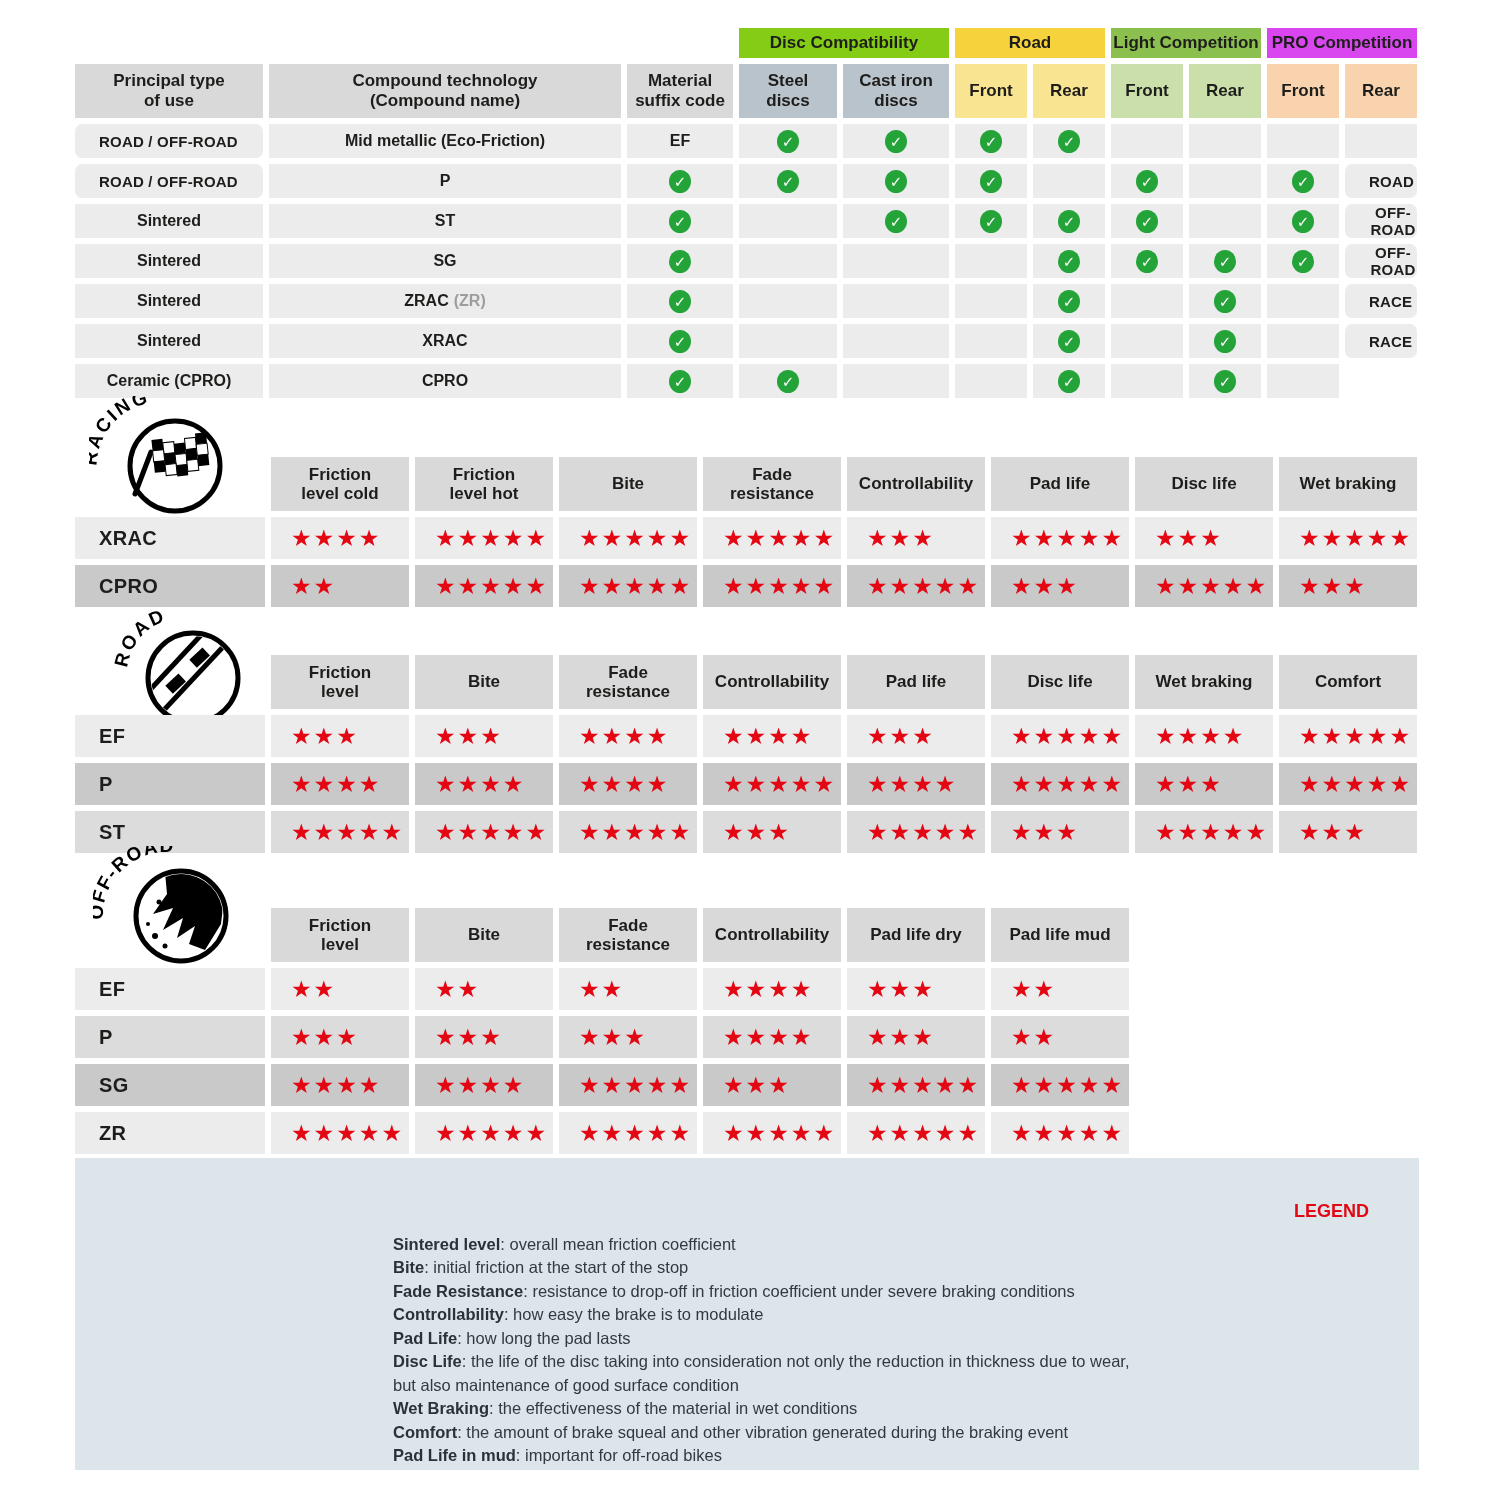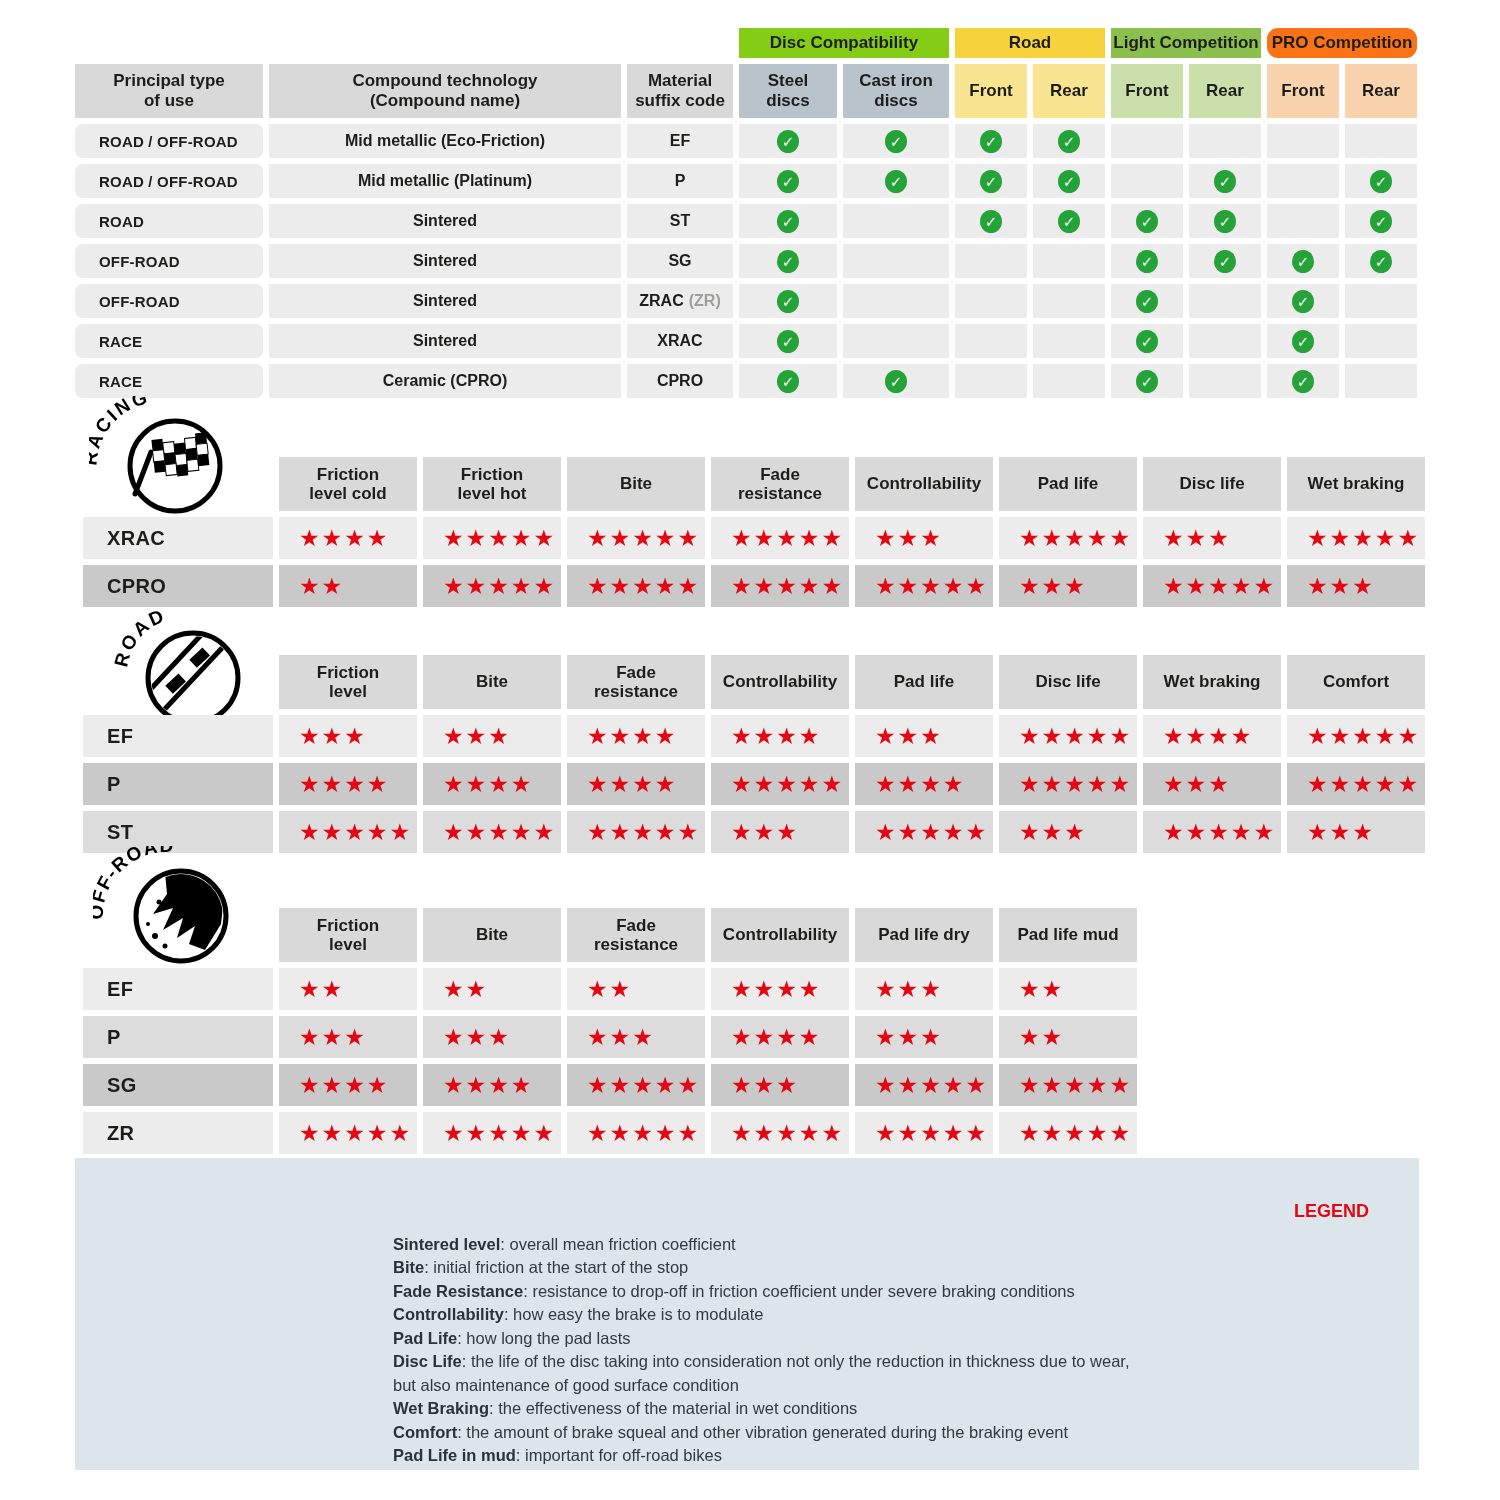--- a/index.html
+++ b/index.html
@@ -25,21 +25,21 @@
   .suffix-note{color:#9d9d9c;margin-left:5px;}
   .check{
     width:22px;height:23px;border-radius:50%;
     color:#fff;font-size:15px;font-weight:700;
     display:flex;align-items:center;justify-content:center;line-height:1;
   }
 
   
   .star-section{position:absolute;left:75px;}
   .sec-icon{position:absolute;width:160px;height:125px;}
-  .star-grid{position:absolute;left:8px;display:grid;column-gap:6px;row-gap:6px;}
+  .star-grid{position:absolute;left:0;display:grid;column-gap:6px;row-gap:6px;}
   .sg-hdr{height:54px;background:#d9d9d9;font-weight:700;font-size:17px;line-height:1.12;
           display:flex;align-items:center;justify-content:center;text-align:center;}
   .sg-hdr-empty{background:transparent;}
   .sg-label{height:42px;display:flex;align-items:center;padding-left:24px;
             font-weight:700;font-size:20px;letter-spacing:.3px;}
   .sg-stars{height:42px;display:flex;align-items:center;padding-left:20px;
             font-size:23px;letter-spacing:2px;white-space:nowrap;overflow:hidden;}
   .shade-light{background:#ececec;}
   .shade-mid{background:#dcdcdc;}
   .shade-dark{background:#c9c9c9;}
@@ -52,21 +52,21 @@
   svg text{font-family:"Liberation Sans","DejaVu Sans",sans-serif;}
 </style>
 </head>
 <body>
 
 <div class="page">
   <div id="top-table" class="top-table">
       <div class="cell group-hdr" style="grid-column: 4 / span 2; background: #84cc16;">Disc Compatibility</div>
       <div class="cell group-hdr" style="grid-column: 6 / span 2; background: rgb(246, 211, 60);">Road</div>
       <div class="cell group-hdr" style="grid-column: 8 / span 2; background: rgb(139, 192, 79);">Light Competition</div>
-      <div class="cell group-hdr" style="grid-column: 10 / span 2; background: #f97316; border-radius: 11px;">PRO Competition</div>
+      <div class="cell group-hdr" style="grid-column: 10 / span 2; background: #d946ef;">PRO Competition</div>
       <div class="cell col-hdr">Principal type<br>of use</div>
       <div class="cell col-hdr">Compound technology<br>(Compound name)</div>
       <div class="cell col-hdr">Material<br>suffix code</div>
       <div class="cell col-hdr" style="background: rgb(185, 195, 204);">Steel<br>discs</div>
       <div class="cell col-hdr" style="background: rgb(185, 195, 204);">Cast iron<br>discs</div>
       <div class="cell col-hdr" style="background: rgb(248, 228, 145);">Front</div>
       <div class="cell col-hdr" style="background: rgb(248, 228, 145);">Rear</div>
       <div class="cell col-hdr" style="background: rgb(202, 223, 169);">Front</div>
       <div class="cell col-hdr" style="background: rgb(202, 223, 169);">Rear</div>
       <div class="cell col-hdr" style="background: rgb(248, 211, 173);">Front</div>
@@ -84,21 +84,20 @@
         <div class="check" style="background: rgb(35, 163, 56);">✓</div>
       </div>
       <div class="cell data-cell">
         <div class="check" style="background: rgb(35, 163, 56);">✓</div>
       </div>
       <div class="cell data-cell"></div>
       <div class="cell data-cell"></div>
       <div class="cell data-cell"></div>
       <div class="cell data-cell"></div>
       <div class="cell data-cell use-cell">ROAD / OFF-ROAD</div>
-      <div class="cell data-cell">Mid metallic (Platinum)</div>
       <div class="cell data-cell">P</div>
       <div class="cell data-cell">
         <div class="check" style="background: rgb(35, 163, 56);">✓</div>
       </div>
       <div class="cell data-cell">
         <div class="check" style="background: rgb(35, 163, 56);">✓</div>
       </div>
       <div class="cell data-cell">
         <div class="check" style="background: rgb(35, 163, 56);">✓</div>
       </div>

